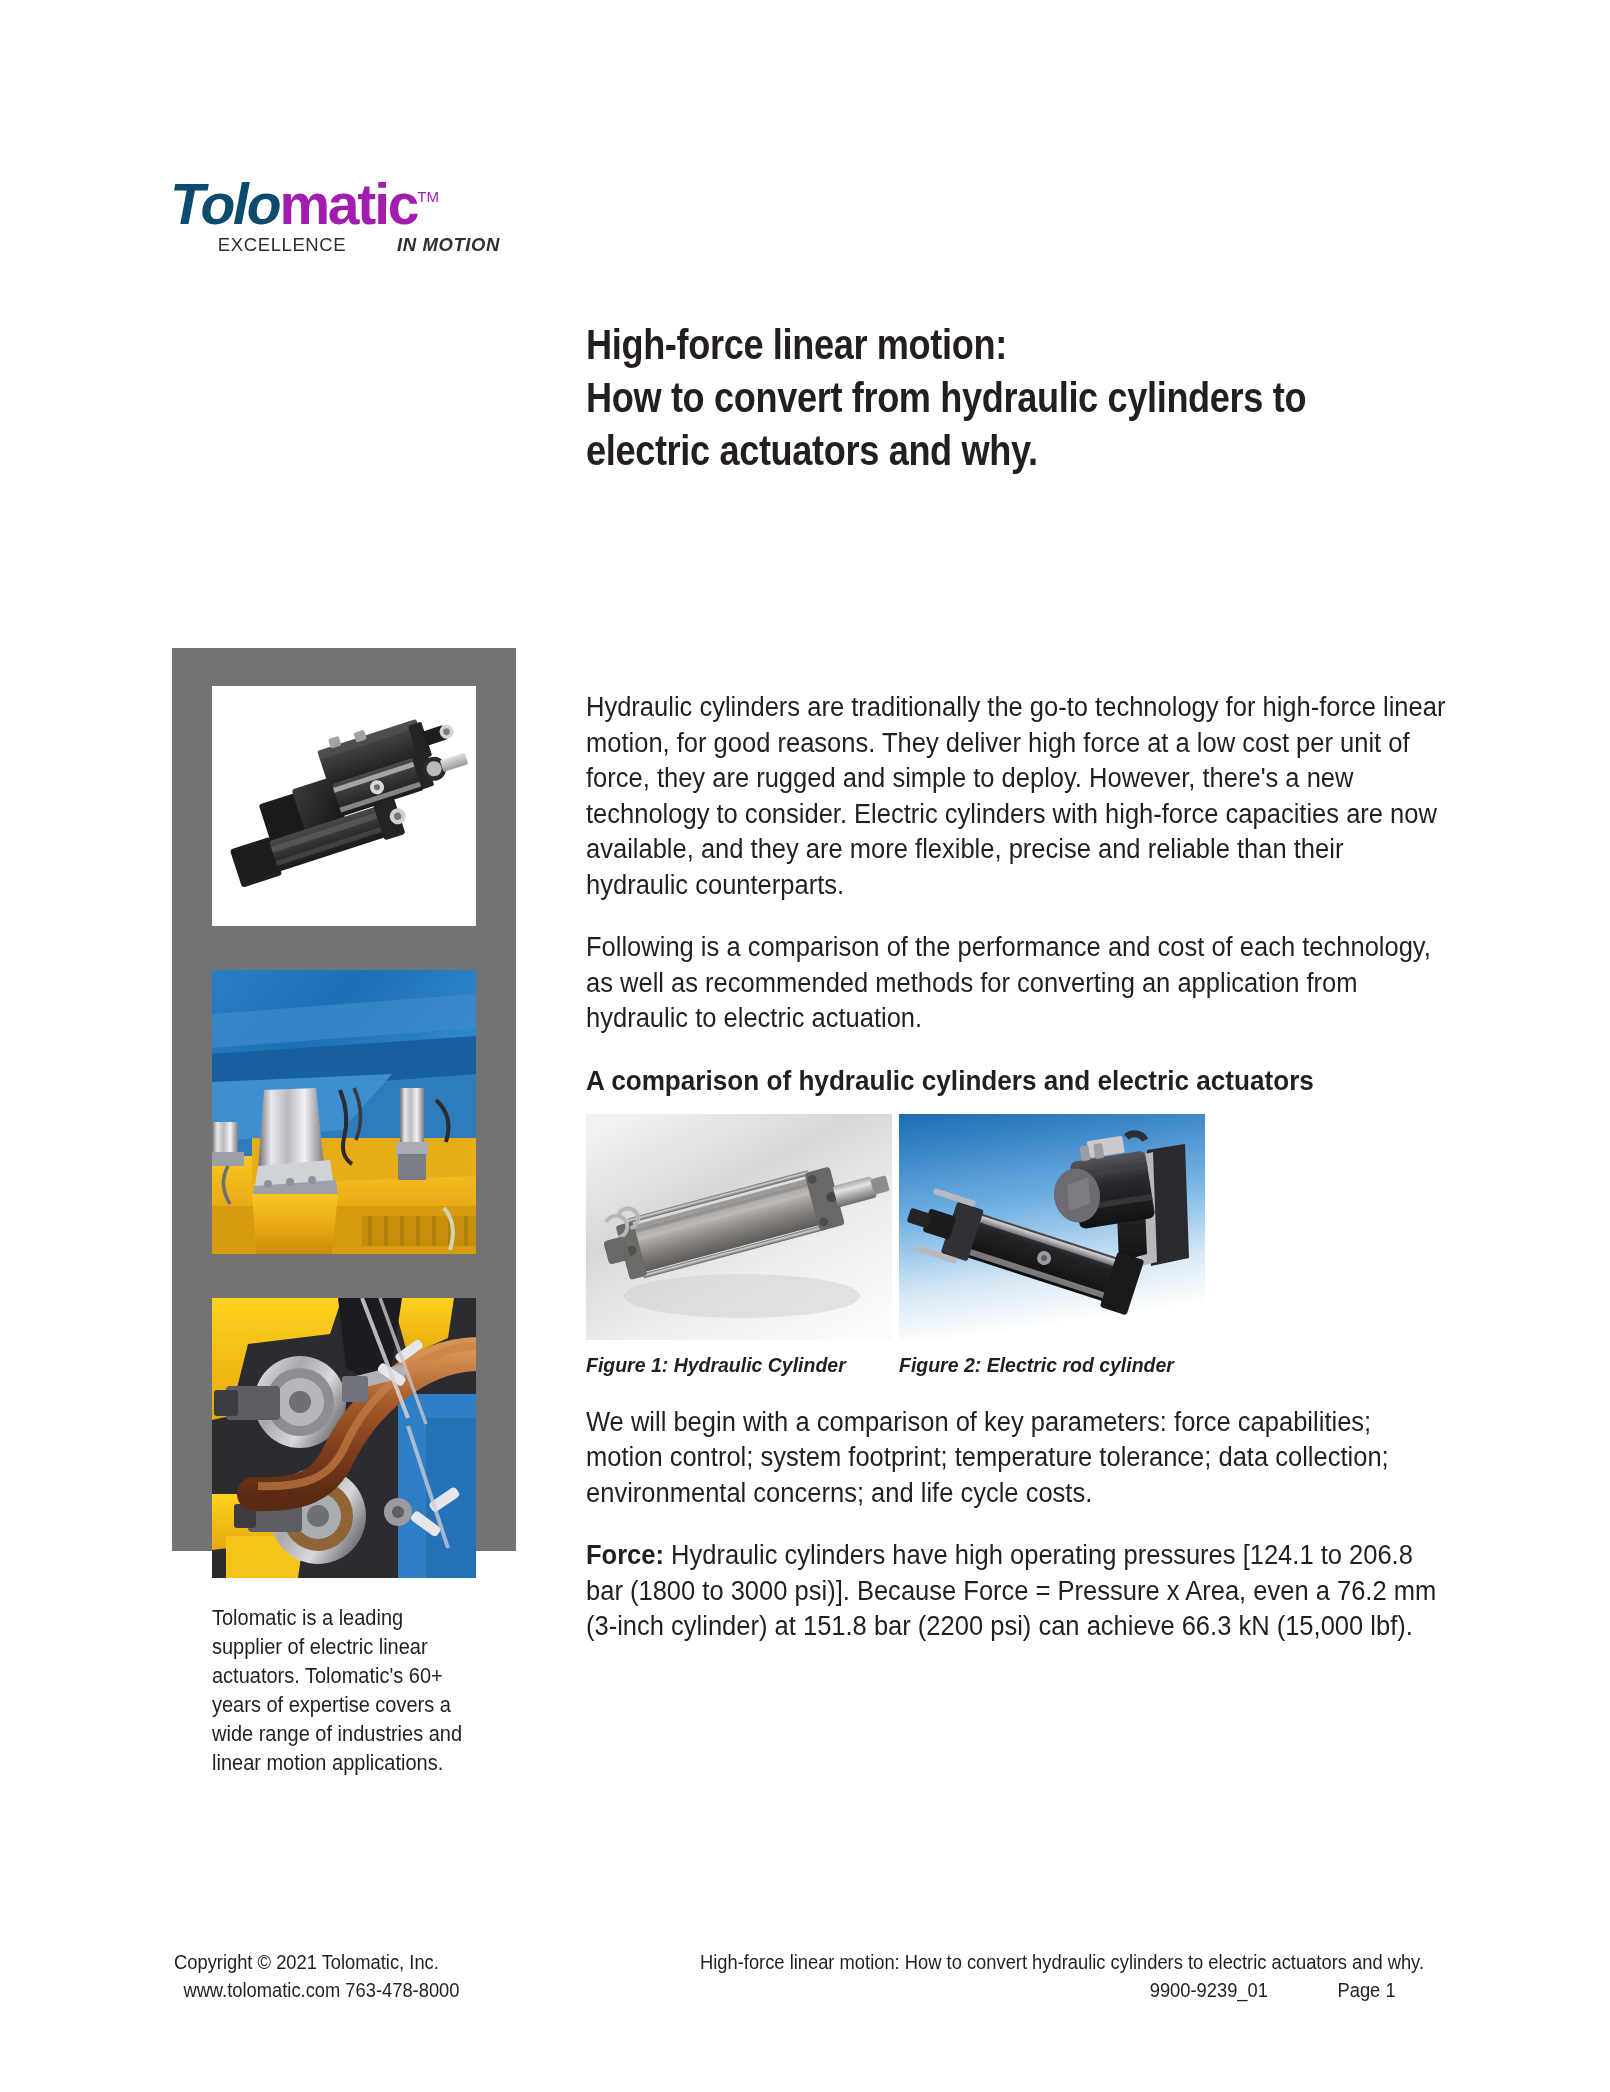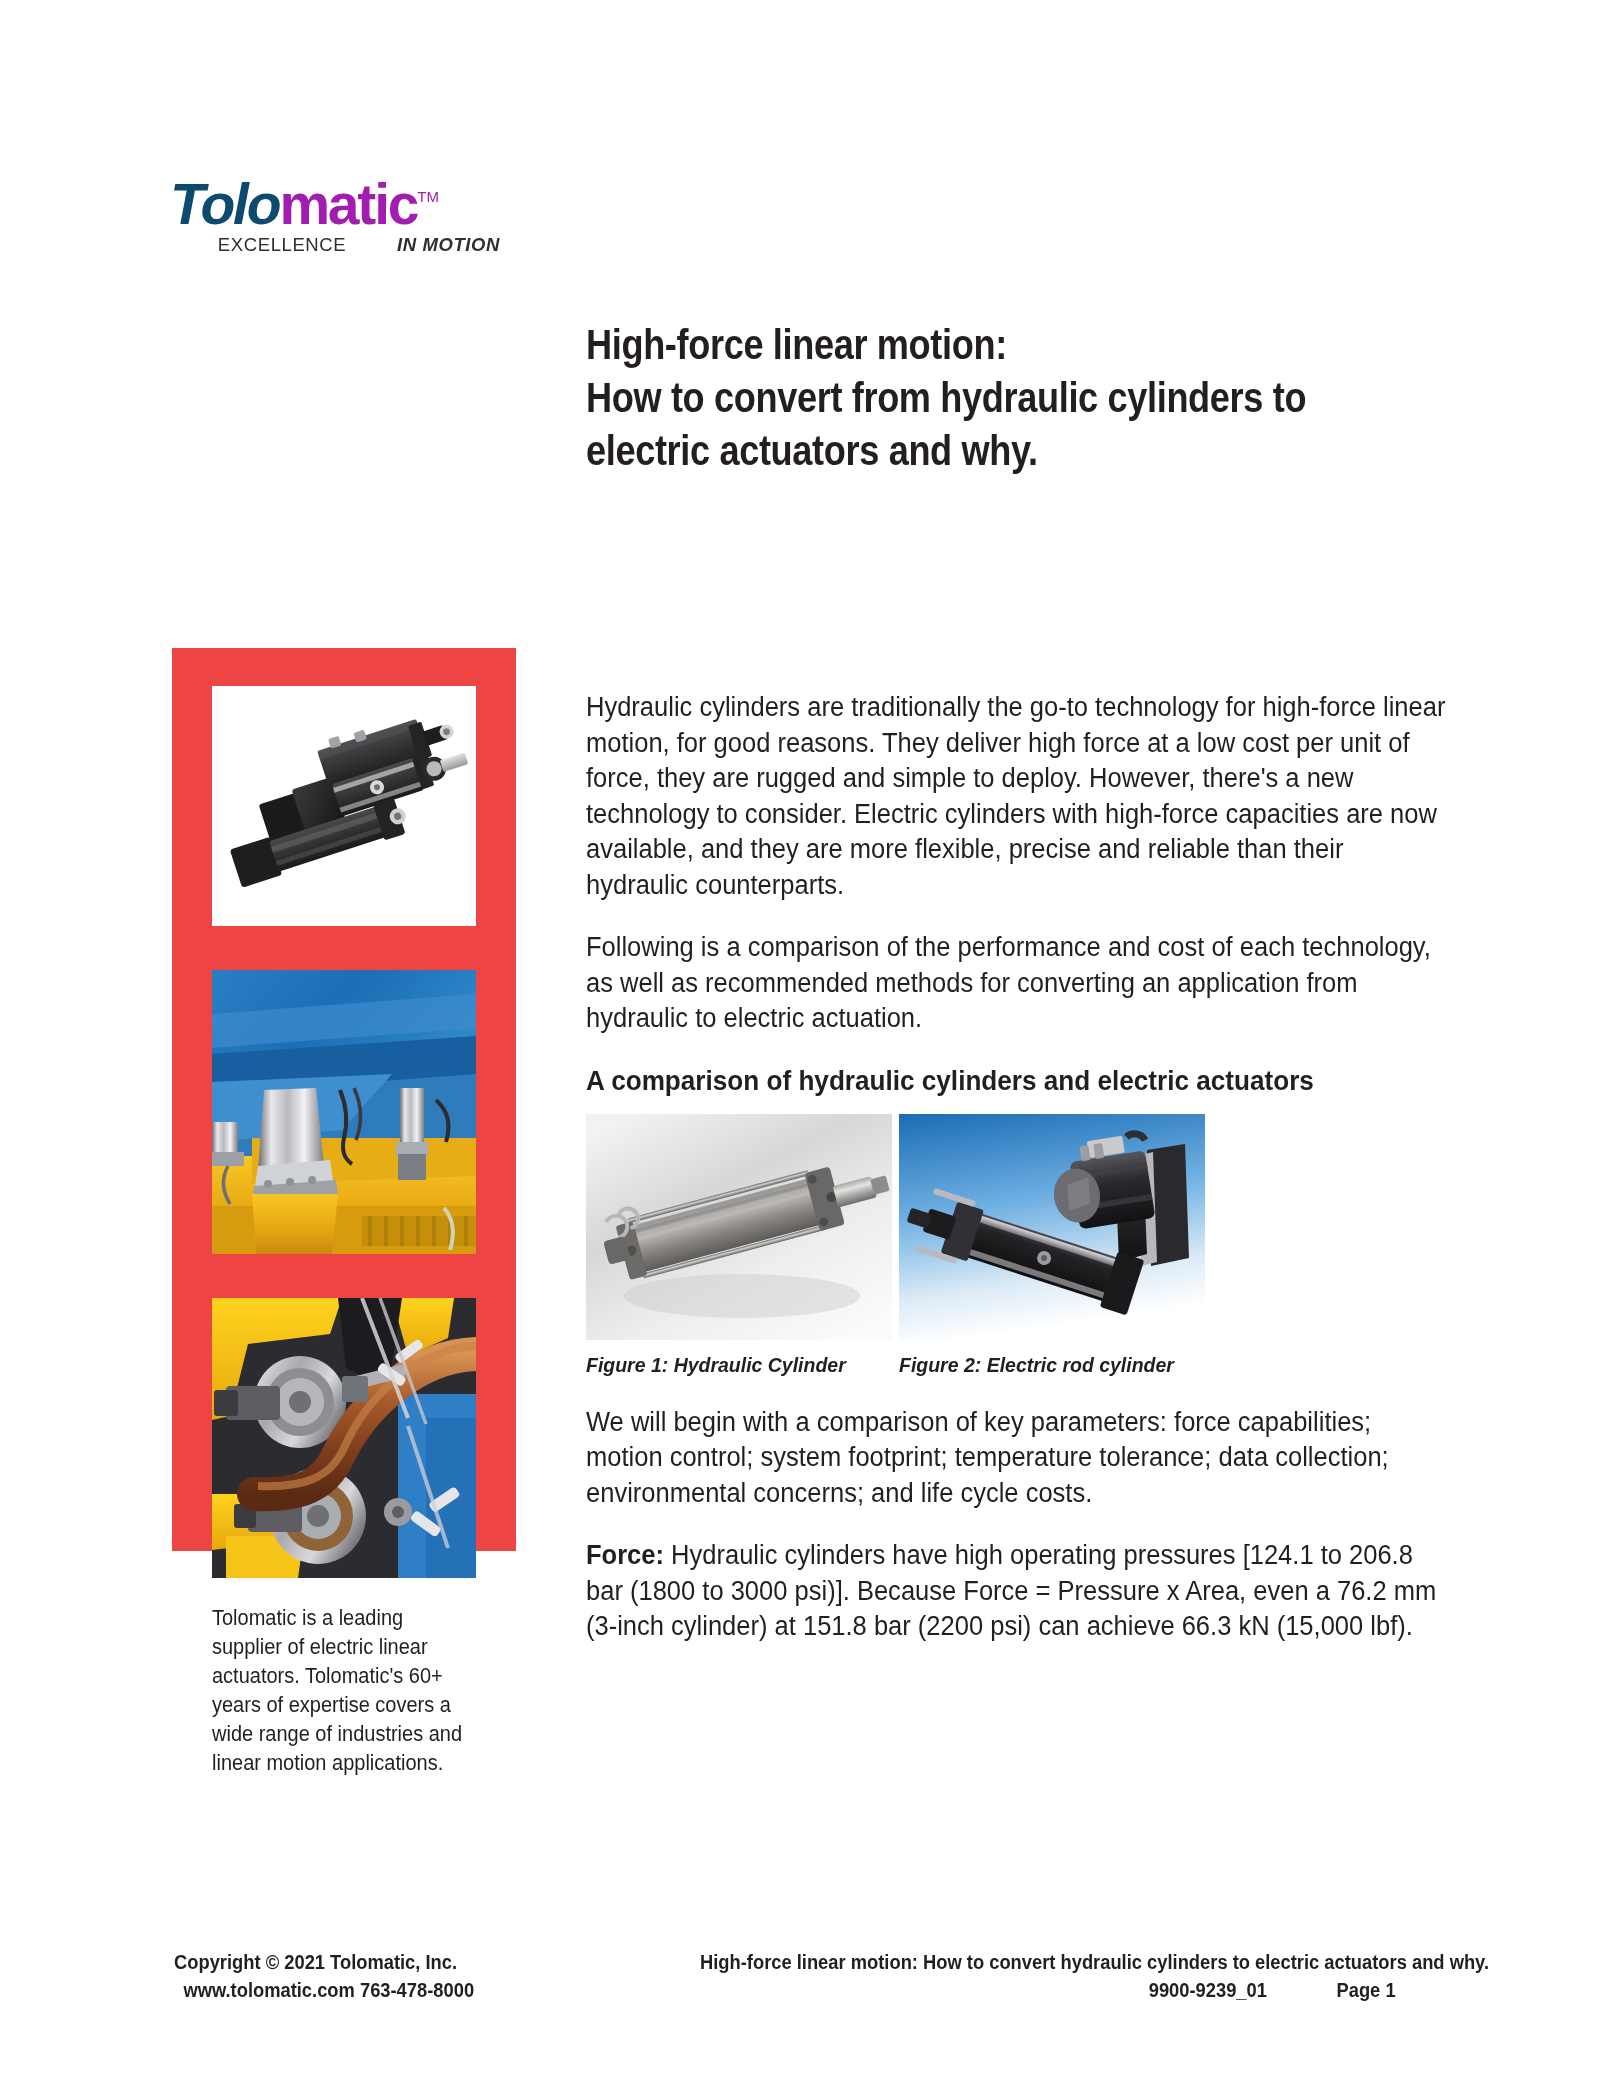--- a/index.html
+++ b/index.html
@@ -69,21 +69,21 @@
   }
   #doc-title .tline { display: block; white-space: nowrap; }
 
   
   #sidebar {
     position: absolute;
     left: 172px;
     top: 648px;
     width: 344px;
     height: 903px;
-    background: #ef4444;
+    background: #737373;
   }
   .side-img {
     position: absolute;
     left: 40px;
     width: 264px;
     overflow: hidden;
     background: #ffffff;
   }
   #side-img-1 { top: 38px;  height: 240px; }
   #side-img-2 { top: 322px; height: 284px; }
@@ -159,21 +159,20 @@
   
   #footer {
     position: absolute;
     left: 0;
     top: 1948px;
     width: 1470px;
     height: 80px;
     font-size: 19.5px;
     line-height: 28px;
     color: #231f20;
-    font-weight: bold;
   }
   #footer-left {
     position: absolute;
     left: 174px;
     top: 0;
     transform: scaleX(0.94);
     transform-origin: left top;
     white-space: nowrap;
   }
   #footer-left .fl2 { padding-left: 10px; }

